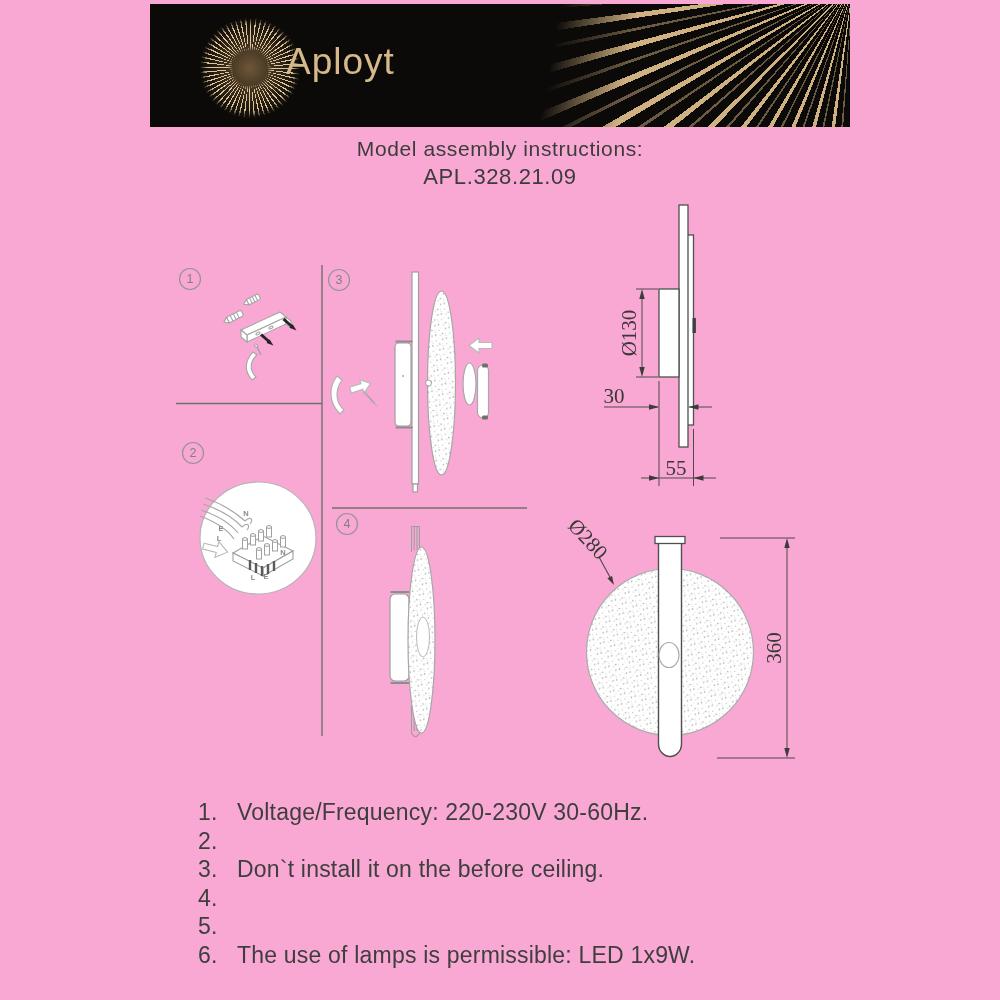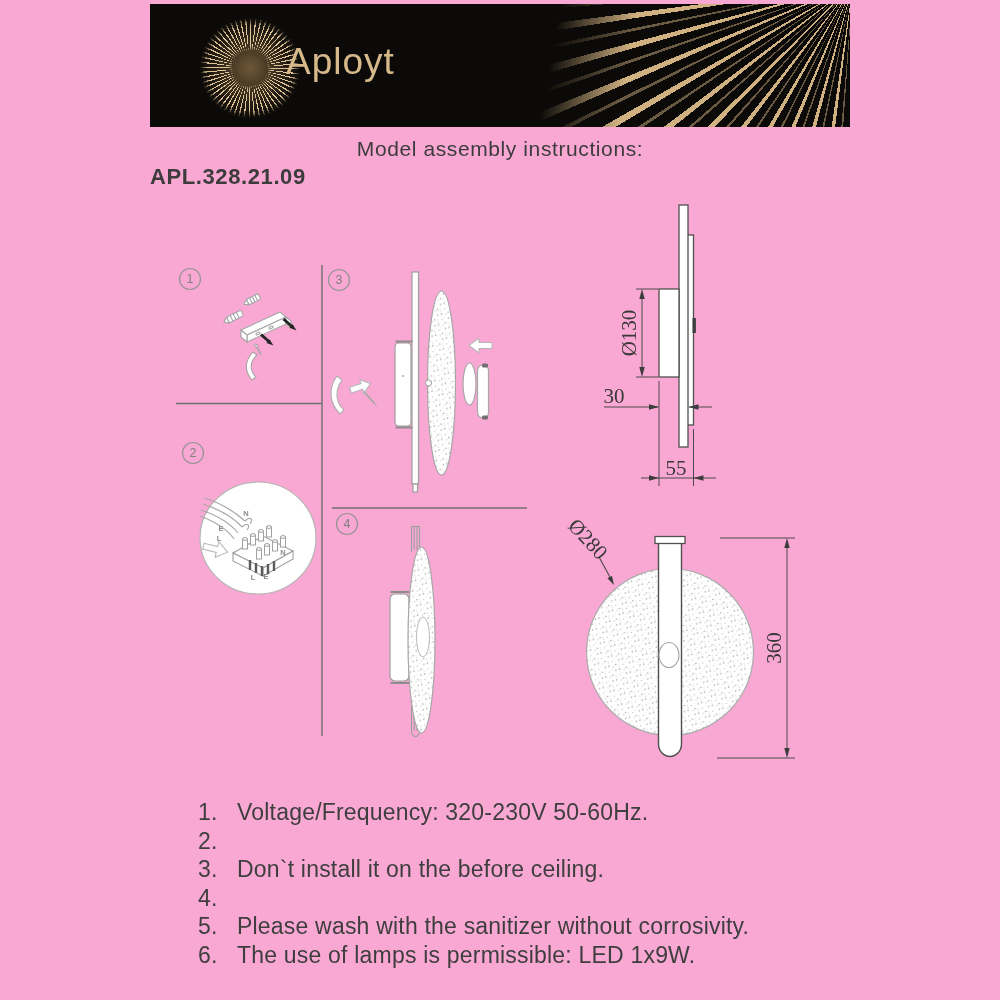--- a/index.html
+++ b/index.html
@@ -17,21 +17,21 @@
   .logo-text{position:absolute;left:136px;top:37px;font-size:37px;letter-spacing:1px;color:#d6b98b;font-weight:400;}
   .rays{position:absolute;right:0;top:0;width:310px;height:123px;
     background:
       repeating-conic-gradient(from 165deg at 101% -16%,rgba(226,192,140,.92) 0deg 1.4deg,rgba(0,0,0,0) 1.4deg 7.4deg),
       repeating-conic-gradient(from 169.2deg at 101% -16%,rgba(226,192,140,.45) 0deg .7deg,rgba(0,0,0,0) .7deg 7.4deg);
     -webkit-mask:linear-gradient(100deg,rgba(0,0,0,0) 0 6%,#000 30%);
     mask:linear-gradient(100deg,rgba(0,0,0,0) 0 6%,#000 30%);}
 
   
   .title1{position:absolute;left:150px;top:137px;width:700px;text-align:center;font-size:21px;color:#3c3c3c;letter-spacing:.6px;}
-  .title2{position:absolute;left:150px;top:164px;width:700px;font-size:22px;color:#3c3c3c;letter-spacing:.6px;font-weight:bold;}
+  .title2{position:absolute;left:150px;top:164px;width:700px;text-align:center;font-size:22px;color:#3c3c3c;letter-spacing:.6px;}
 
   
   .diagram{position:absolute;left:150px;top:200px;width:700px;height:590px;}
 
   
   .instructions{position:absolute;left:198px;top:799px;}
   .inst-row{display:flex;height:28.5px;align-items:flex-start;font-size:23px;color:#3e3e3e;letter-spacing:.2px;white-space:nowrap;}
   .inst-num{width:39px;flex:0 0 39px;}
 </style>
 </head>
@@ -268,35 +268,34 @@
       <g font-family="Liberation Serif, serif" font-size="21" fill="#383838" text-anchor="middle">
         <text x="588" y="539" transform="rotate(47 588 539)" dominant-baseline="central">Ø280</text>
         <text x="773.5" y="648" transform="rotate(-90 773.5 648)" dominant-baseline="central">360</text>
       </g>
     </g>
   </svg>
 
   <div class="instructions">
     <div class="inst-row">
       <span class="inst-num">1.</span>
-      <span class="inst-text">Voltage/Frequency: 320-230V 50-60Hz.</span>
+      <span class="inst-text">Voltage/Frequency: 220-230V 30-60Hz.</span>
     </div>
     <div class="inst-row">
       <span class="inst-num">2.</span>
     </div>
     <div class="inst-row">
       <span class="inst-num">3.</span>
       <span class="inst-text">Don`t install it on the before ceiling.</span>
     </div>
     <div class="inst-row">
       <span class="inst-num">4.</span>
     </div>
     <div class="inst-row">
       <span class="inst-num">5.</span>
-      <span class="inst-text">Please wash with the sanitizer without corrosivity.</span>
     </div>
     <div class="inst-row">
       <span class="inst-num">6.</span>
       <span class="inst-text">The use of lamps is permissible: LED 1x9W.</span>
     </div>
   </div>
 
 </div>
 
 </body></html>

